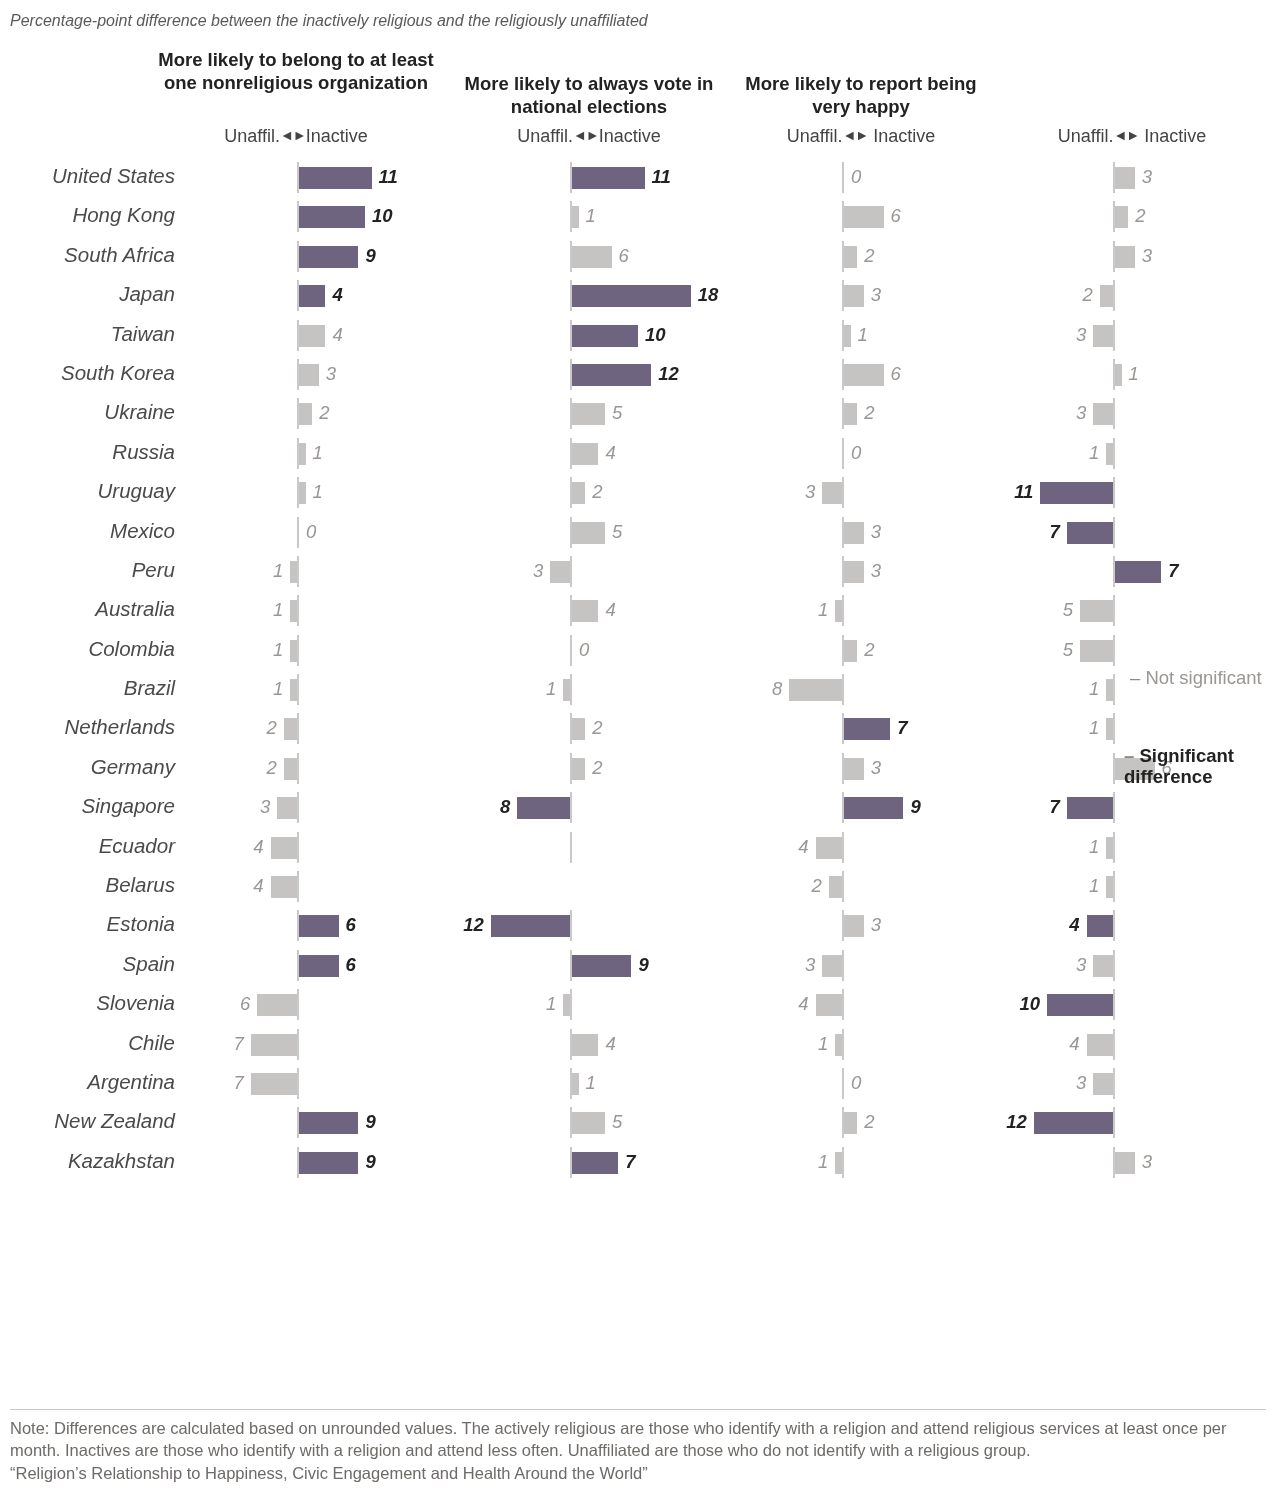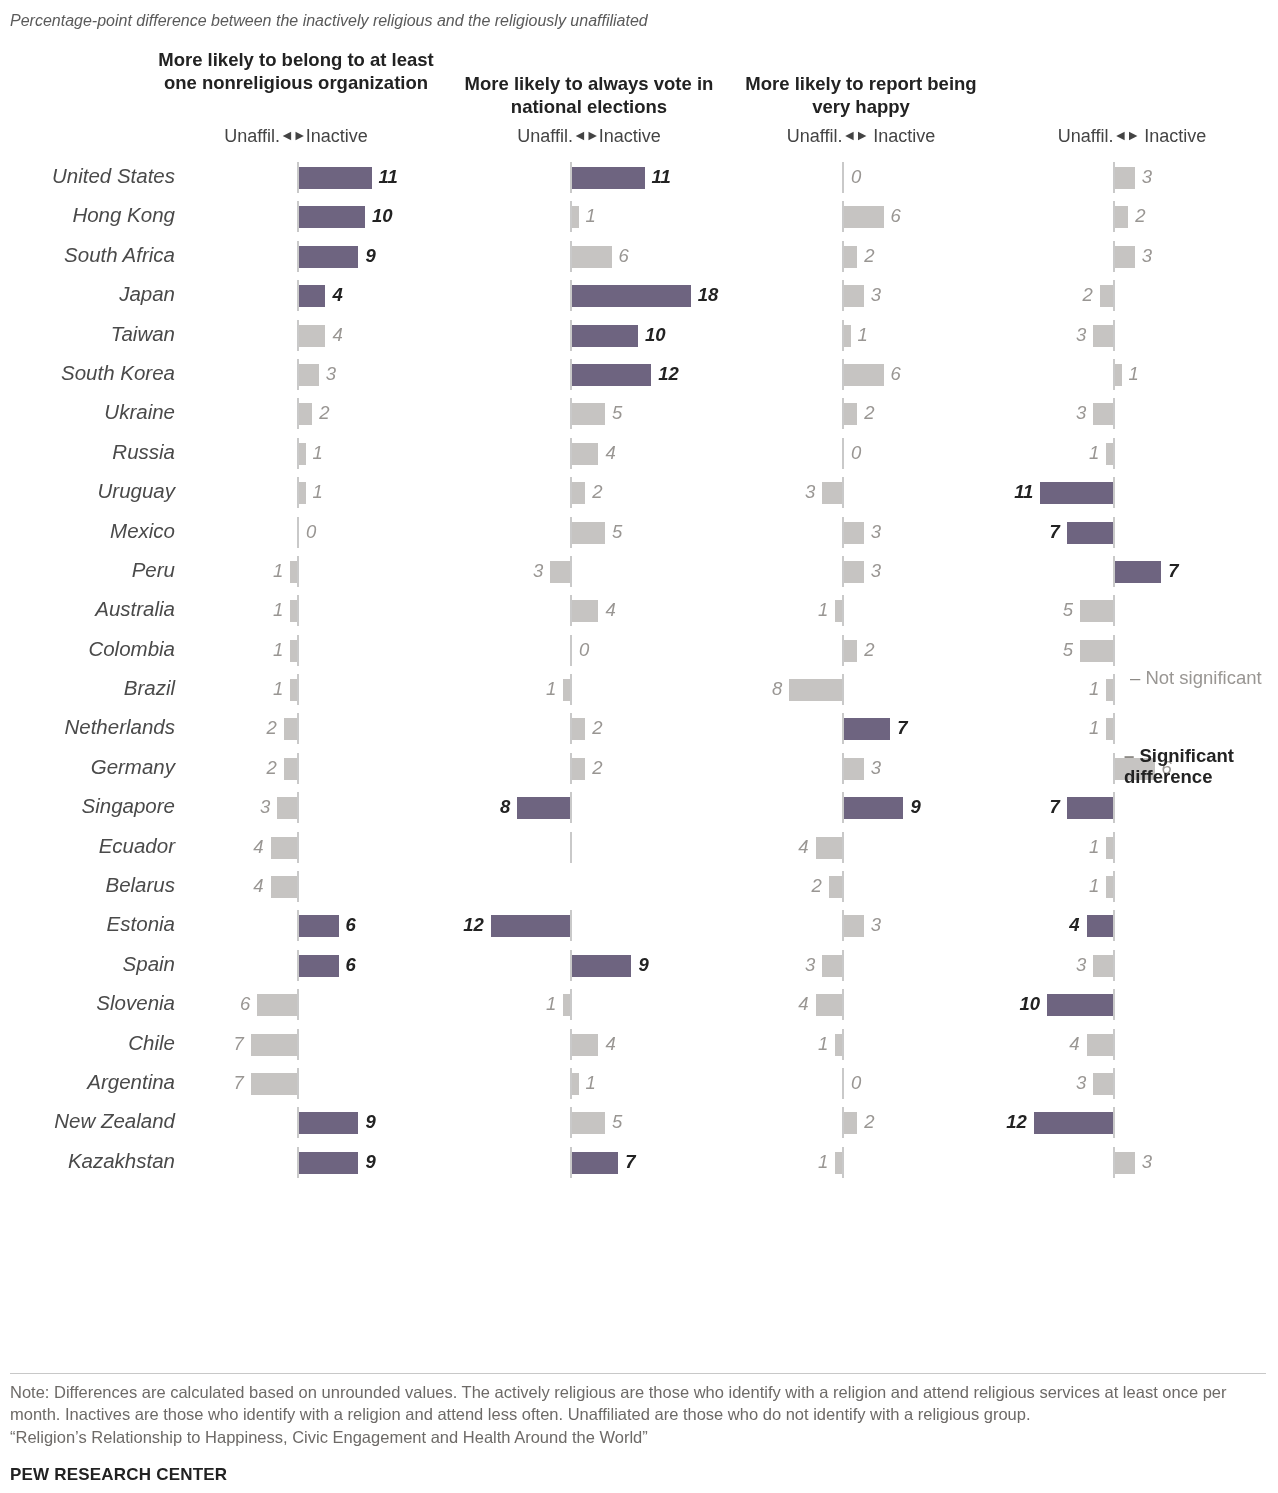--- a/index.html
+++ b/index.html
@@ -772,16 +772,15 @@
     </div>
     <div class="legend sig-legend" style="left:1124px; top:697px; width:160px;">
       <span class="dash">–</span> <span>Significant difference</span>
     </div>
   </div>
 
   <div class="footer">
     <div class="divider"></div>
     <div class="note">Note: Differences are calculated based on unrounded values. The actively religious are those who identify with a religion and attend religious services at least once per month. Inactives are those who identify with a religion and attend less often. Unaffiliated are those who do not identify with a religious group.</div>
     <div class="quote">“Religion’s Relationship to Happiness, Civic Engagement and Health Around the World”</div>
-    <div class="pew">PEW RESEARCH CENTER</div>
   </div>
 
 </div>
 
 </body></html>

